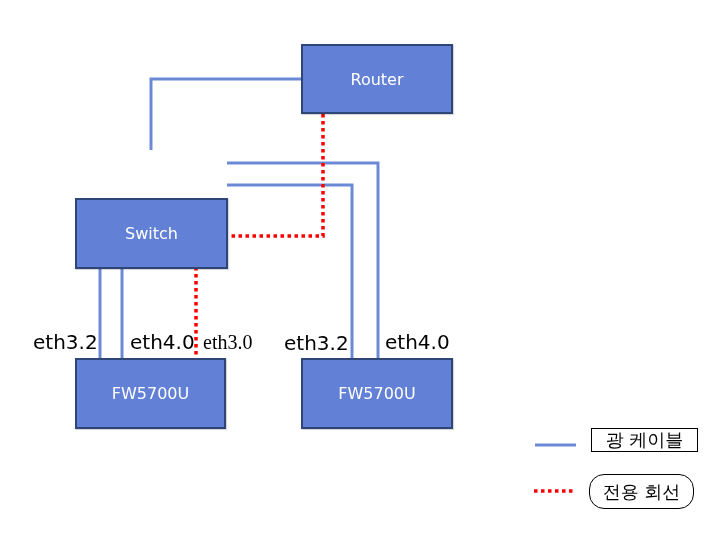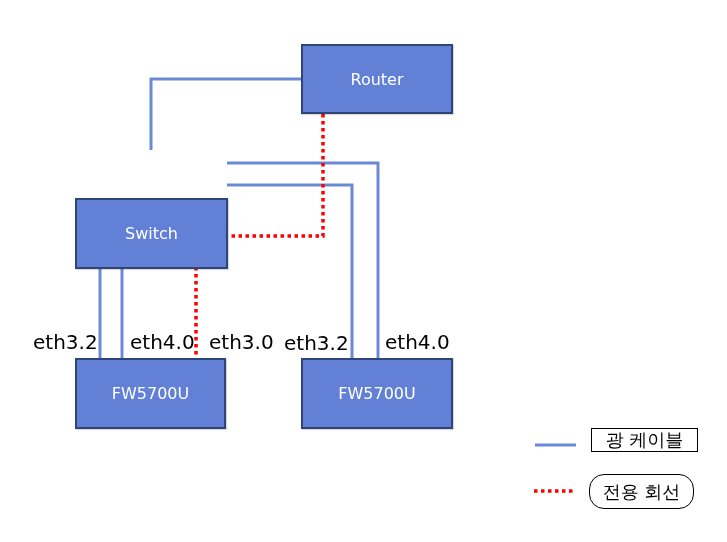--- a/index.html
+++ b/index.html
@@ -78,21 +78,21 @@
 <div class="node" style="left: 75px; top: 358px; width: 151px; height: 71px; background: rgb(97, 128, 214); border-color: rgb(47, 69, 119);">
   <span>FW5700U</span>
 </div>
 
 <div class="node" style="left: 301px; top: 358px; width: 152px; height: 71px; background: rgb(97, 128, 214); border-color: rgb(47, 69, 119);">
   <span>FW5700U</span>
 </div>
 
 <span class="port-label" style="left:33px; top:333px;">eth3.2</span>
 <span class="port-label" style="left:130px; top:333px;">eth4.0</span>
-<span class="port-label" style="left:209px; top:333px;">eth3.0</span>
+<span class="port-label" style="left:203px; top:333px;font-family:Liberation Serif, serif;">eth3.0</span>
 <span class="port-label" style="left:284px; top:334px;">eth3.2</span>
 <span class="port-label" style="left:385px; top:333px;">eth4.0</span>
 
 <div class="legend-box" style="left:591px; top:428px; width:107px; height:24px;">
   <span>광 케이블</span>
 </div>
 <div class="legend-box" style="left:589px; top:474px; width:105px; height:35px;border-radius:15px;">
   <span>전용 회선</span>
 </div>
 

